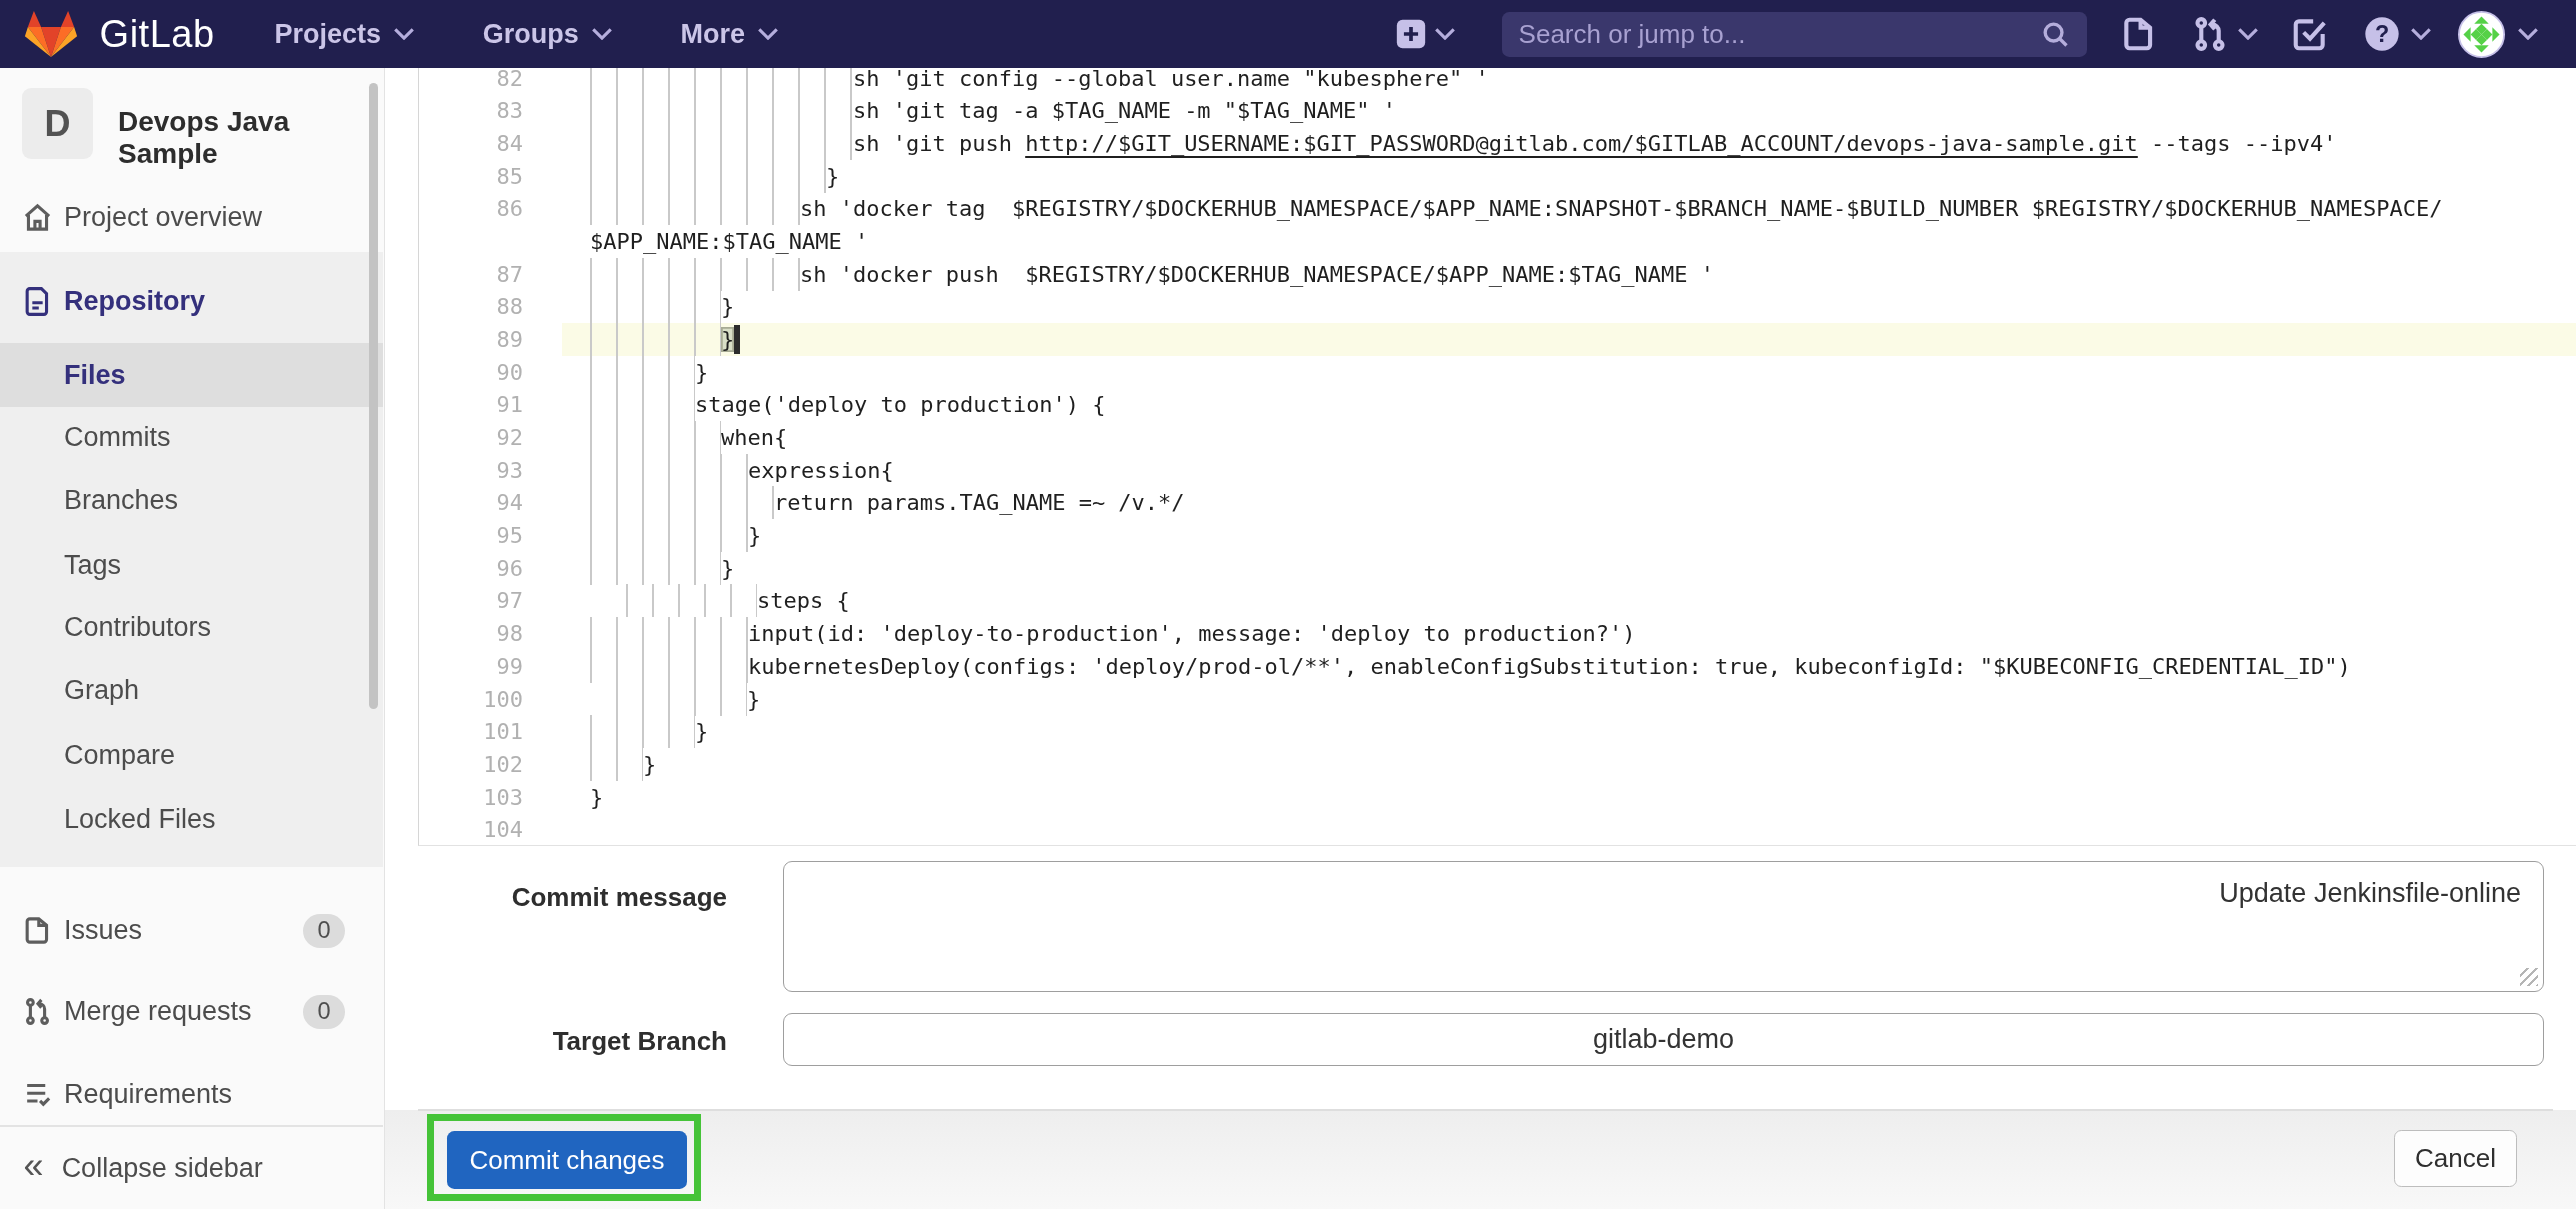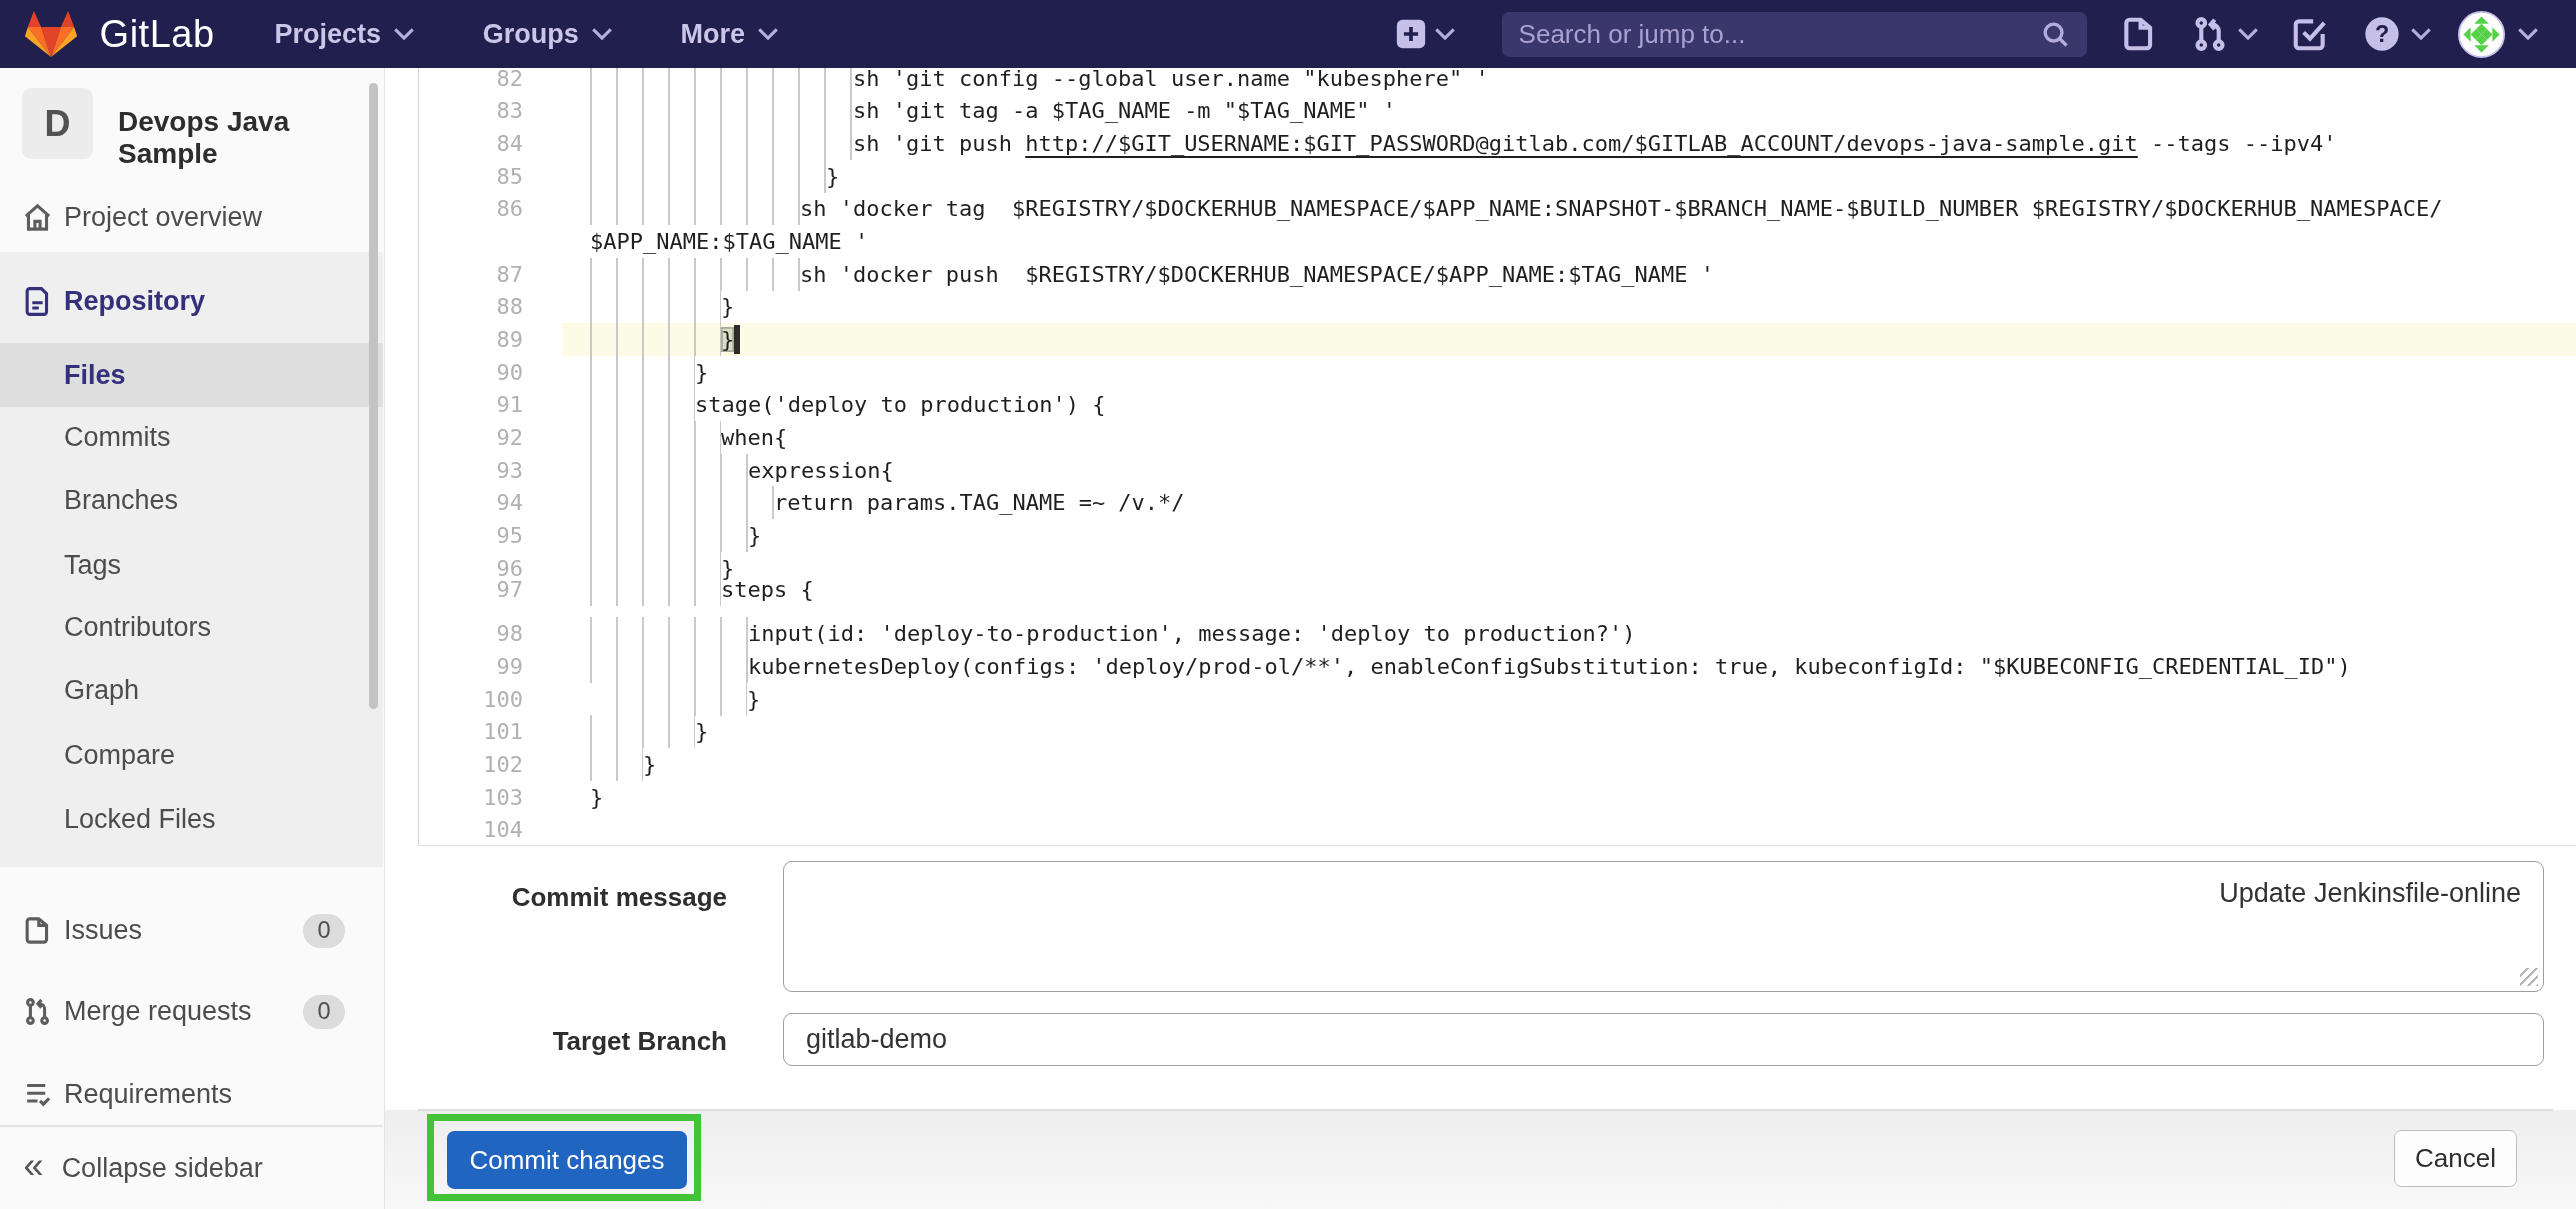--- a/index.html
+++ b/index.html
@@ -75,21 +75,21 @@
            vertical-align:middle; margin-top:-3.6px; }
 
   
   .form-label { position:absolute; left:418px; width:309px; text-align:right;
                 font-size:26px; font-weight:700; color:#2e2e2e; }
   .commit-textarea { position:absolute; left:783px; top:861px; width:1761px; height:131px;
                      border:1.8px solid #9e9e9e; border-radius:9px; font-family:"Liberation Sans",sans-serif;
                      font-size:27px; color:#333; padding:16.3px 22px; resize:none; outline:none; background:#fff;text-align:right; }
   .branch-input { position:absolute; left:783px; top:1013px; width:1761px; height:53px;
                   border:1.8px solid #9e9e9e; border-radius:9px; font-family:"Liberation Sans",sans-serif;
-                  font-size:27px; color:#333; padding:0 22px; outline:none; background:#fff; }
+                  font-size:27px; color:#333; padding:0 22px; outline:none; background:#fff;text-align:center; }
   .resize-grip { position:absolute; left:2520px; top:968px; width:18px; height:18px;
                  background:repeating-linear-gradient(135deg,transparent 0 4.5px,#b5b5b5 4.5px 6.4px); }
 
   
   .footer { position:absolute; left:385px; top:1110px; width:2191px; height:99px;
             background:linear-gradient(180deg,#eeeeee,#f8f8f8); }
   .footer-divider { position:absolute; left:418px; top:1109px; width:2135px; height:1.8px; background:#dedede; }
   .green-box { position:absolute; left:427px; top:1114px; width:274px; height:87px;
                border:7.3px solid #45c338; }
   .commit-btn { position:absolute; left:447px; top:1131px; width:240px; height:58px;
@@ -343,21 +343,21 @@
         <span class="ctext"><span class="ind" style="width: 184px;"></span>return params.TAG_NAME =~ /v.*/</span>
       </div>
       <div class="crow" style="top: 451px;">
         <span class="gnum">95</span>
         <span class="ctext"><span class="ind" style="width: 158px;"></span>}</span>
       </div>
       <div class="crow" style="top: 484px;">
         <span class="gnum">96</span>
         <span class="ctext"><span class="ind" style="width: 131px;"></span>}</span>
       </div>
-      <div class="crow" style="top: 505px;">
+      <div class="crow" style="top: 516px; gap: 36px;">
         <span class="gnum">97</span>
         <span class="ctext"><span class="ind" style="width: 131px;"></span>steps {</span>
       </div>
       <div class="crow" style="top: 549px;">
         <span class="gnum">98</span>
         <span class="ctext"><span class="ind" style="width: 158px;"></span>input(id: 'deploy-to-production', message: 'deploy to production?')</span>
       </div>
       <div class="crow" style="top: 582px;">
         <span class="gnum">99</span>
         <span class="ctext"><span class="ind" style="width: 158px;"></span>kubernetesDeploy(configs: 'deploy/prod-ol/**', enableConfigSubstitution: true, kubeconfigId: "$KUBECONFIG_CREDENTIAL_ID")</span>

